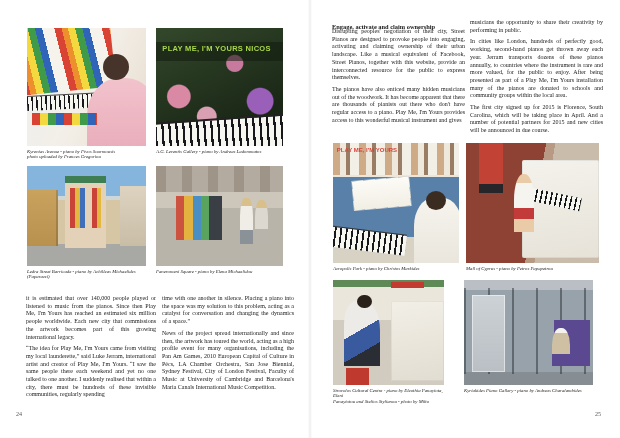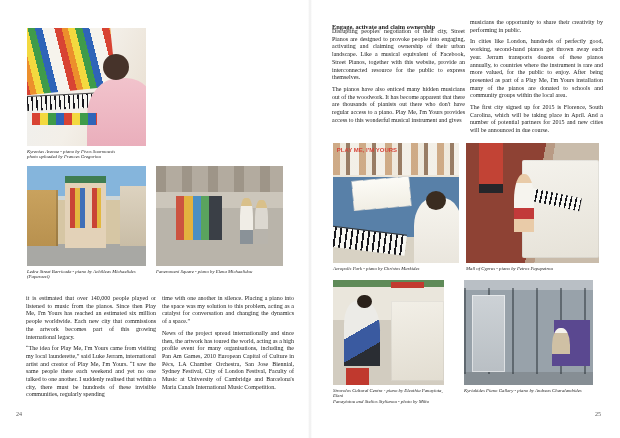--- a/index.html
+++ b/index.html
@@ -134,20 +134,30 @@
       <i class="l3"></i>
       <i class="l4"></i>
       <i class="l5"></i>
     </div>
     <figcaption class="cap">
       <span>Kyrenias Avenue - piano by Fivos Sourmousis</span>
       <span>photo uploaded by Frances Gregoriou</span>
     </figcaption>
   </figure>
 
+  <figure class="fig f2">
+    <div class="photo ph2">
+      <i class="l1"></i>
+      <i class="l2"></i>
+      <span class="ov">PLAY ME, I'M YOURS NICOS</span>
+    </div>
+    <figcaption class="cap">
+      <span>A.G. Leventis Gallery - piano by Andreas Ladommatos</span>
+    </figcaption>
+  </figure>
 
   <figure class="fig f3">
     <div class="photo ph3">
       <i class="l1"></i>
       <i class="l2"></i>
       <i class="l3"></i>
       <i class="l4"></i>
     </div>
     <figcaption class="cap">
       <span>Ledra Street Barricade - piano by Achilleas Michaelides</span>

